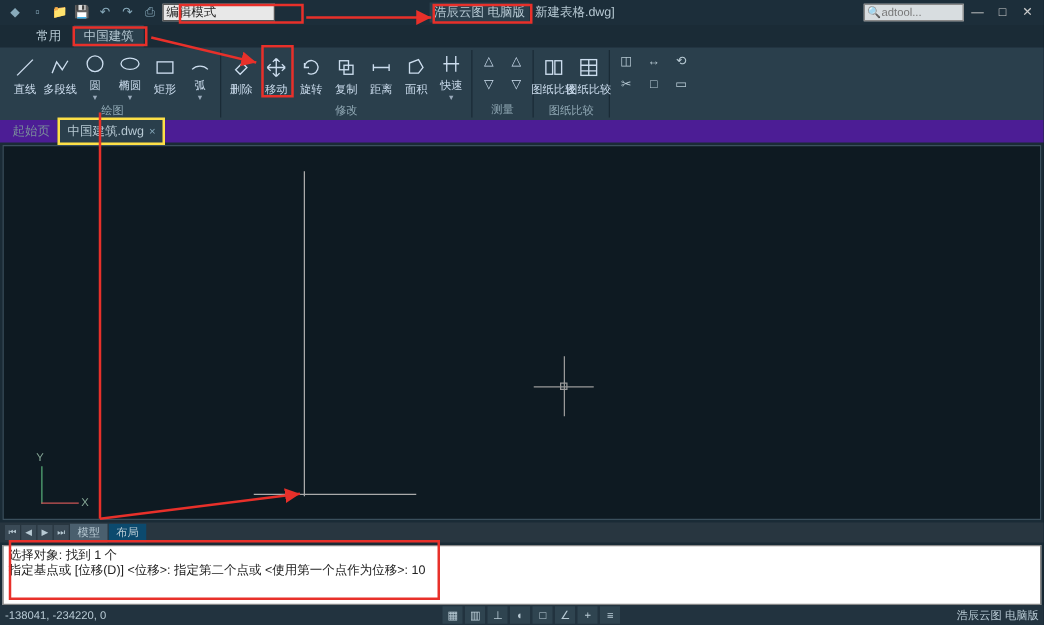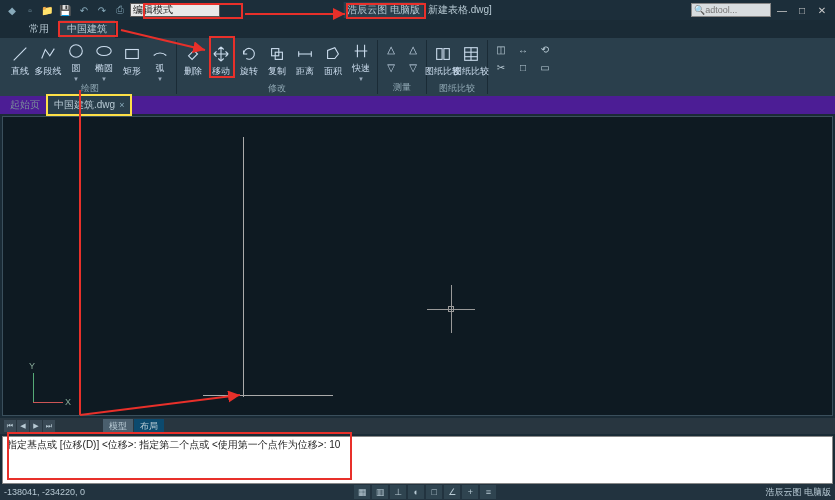--- a/index.html
+++ b/index.html
@@ -36,21 +36,21 @@
 .cur-h { position:absolute; left:424px; top:192px; width:48px; height:1px; background:#999; }
 .cur-box { position:absolute; left:445px; top:189px; width:6px; height:6px; border:1px solid #999; }
 .ucs { position:absolute; left:30px; bottom:12px; }
 .ucs-y { position:absolute; width:1px; height:30px; background:#5a7; left:0; bottom:0; }
 .ucs-x { position:absolute; width:30px; height:1px; background:#c55; left:0; bottom:0; }
 .ucs-yl { position:absolute; font-size:9px; color:#8a9; left:-4px; bottom:32px; }
 .ucs-xl { position:absolute; font-size:9px; color:#8a9; left:32px; bottom:-4px; }
 .layouttabs { height:16px; background:#283640; display:flex; align-items:center; font-size:9px; padding-left:4px; gap:1px; }
 .ltab-btn { width:12px; height:12px; background:#3a4a56; display:flex; align-items:center; justify-content:center; font-size:7px; }
 .ltab { padding:1px 6px; background:#0c4a6e; }
-.ltab.act { background:#4a5f6e;margin-left:47px; }
+.ltab.act { background:#4a5f6e; }
 .cmd { height:48px; margin:2px; background:#fff; border:1px solid #888; font-size:10px; padding:2px 4px; color:#222; line-height:12px; font-family:SimSun,monospace; }
 .statusbar { position:absolute; bottom:0; left:0; right:0; height:16px; background:#22333f; display:flex; align-items:center; font-size:9px; padding:0 4px; justify-content:space-between; }
 .sb-left { display:flex; gap:4px; }
 .sb-mid { display:flex; gap:2px; }
 .sb-btn { width:16px; height:14px; background:#2f4450; display:flex; align-items:center; justify-content:center; }
 .annot { position:absolute; border:2px solid #e8302a; pointer-events:none; z-index:900; }
 .annot-arrow { position:absolute; pointer-events:none; z-index:899; }
 </style>
 </head>
 <body>
@@ -297,20 +297,21 @@
 <div class="layouttabs">
   <span class="ltab-btn">⏮</span>
   <span class="ltab-btn">◀</span>
   <span class="ltab-btn">▶</span>
   <span class="ltab-btn">⏭</span>
   <span class="ltab act">模型</span>
   <span class="ltab">布局</span>
 </div>
 
 <div class="cmd">
+  <div>选择对象: 找到 1 个</div>
   <div>指定基点或 [位移(D)] &lt;位移&gt;:   指定第二个点或 &lt;使用第一个点作为位移&gt;: 10</div>
 </div>
 
 <div class="statusbar">
   <div class="sb-left">
       <span>-138041, -234220, 0</span>
     </div>
   <div class="sb-mid">
     <span class="sb-btn">▦</span>
     <span class="sb-btn">▥</span>

